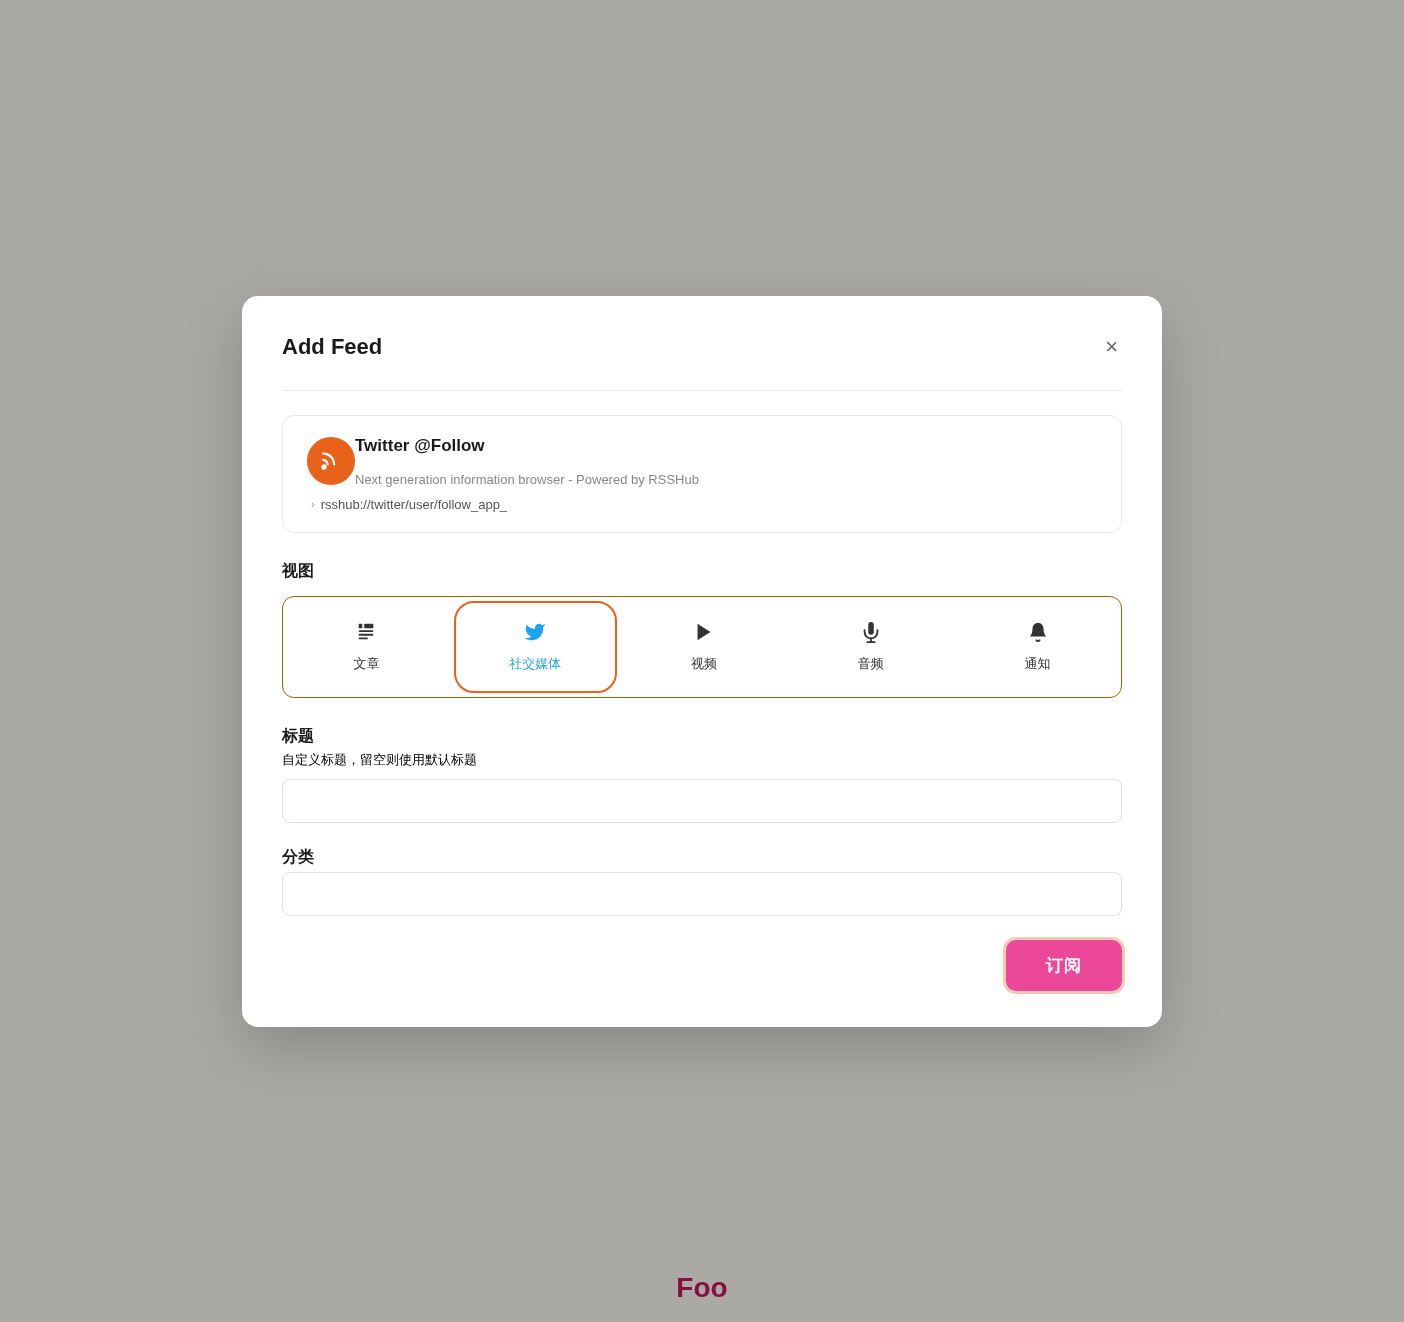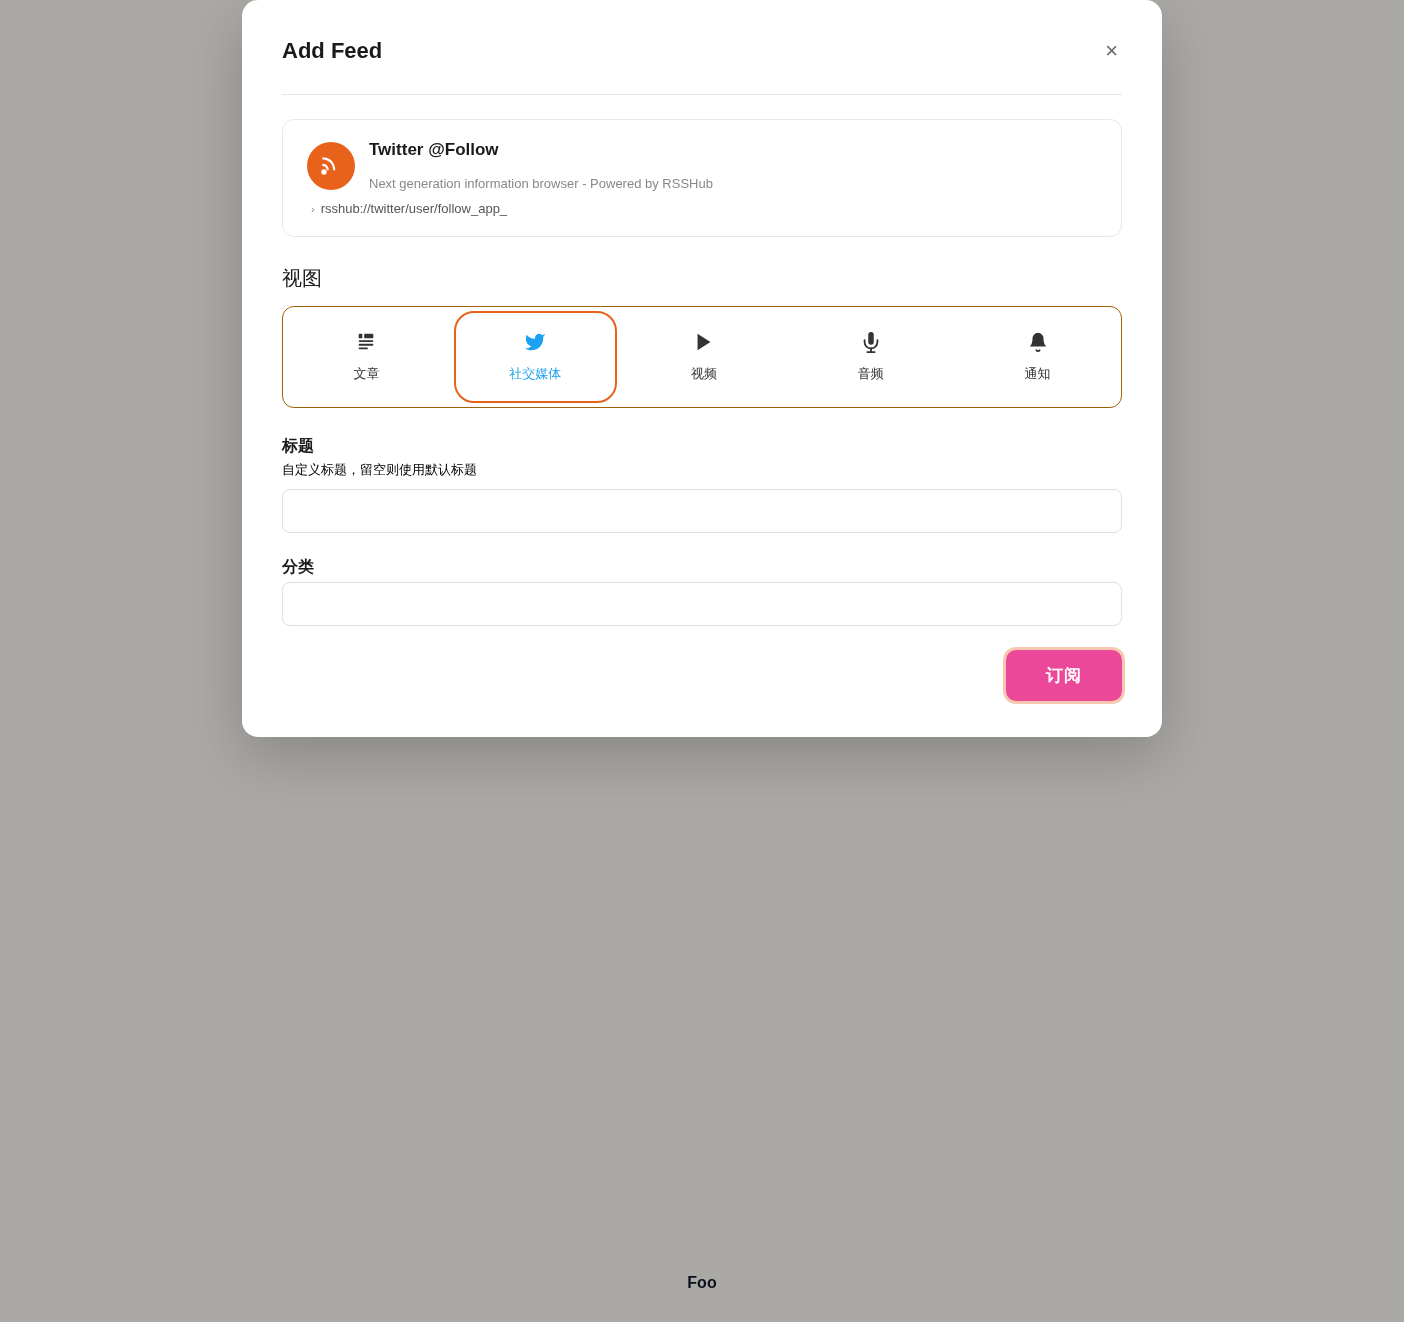--- a/index.html
+++ b/index.html
@@ -24,21 +24,21 @@
       z-index: 0;
       background: #f5f2ee;
     }
 
     .modal-backdrop {
       position: absolute;
       inset: 0;
       background: rgba(0,0,0,0.3);
       z-index: 1;
       display: flex;
-      align-items: flex-start;
+      align-items: center;
       justify-content: center;
     }
 
     .modal {
       background: #fff;
       border-radius: 16px;
       width: 920px;
       max-width: 95vw;
       padding: 36px 40px 36px 40px;
       position: relative;
@@ -80,21 +80,20 @@
     .feed-card {
       border: 1px solid #e8e8e8;
       border-radius: 12px;
       padding: 20px 24px;
       margin-bottom: 28px;
     }
 
     .feed-card-top {
       display: flex;
       align-items: center;
-      gap: 14px;
       margin-bottom: 10px;
     }
 
     .feed-icon {
       width: 48px;
       height: 48px;
       border-radius: 50%;
       background: #e8621c;
       display: flex;
       align-items: center;
@@ -130,22 +129,22 @@
       padding-left: 4px;
     }
 
     .feed-url .chevron {
       font-size: 11px;
       color: #888;
     }
 
     
     .section-label {
-      font-size: 20px;
-      font-weight: 400;
+      font-size: 16px;
+      font-weight: 700;
       color: #1a1a1a;
       margin-bottom: 14px;
     }
 
     
     .view-selector {
       border: 1px solid #a16207;
       border-radius: 12px;
       display: flex;
       align-items: center;
@@ -304,25 +303,25 @@
       font-weight: 600;
       cursor: pointer;
       letter-spacing: 1px;
       box-shadow: 0 0 0 3px rgba(232, 98, 28, 0.35);
       transition: background 0.15s;
     }
 
     
     .bottom-hint {
       position: absolute;
-      bottom: 30px;
+      bottom: 18px;
       left: 50%;
       transform: translateX(-50%);
-      font-size: 16px;
-      color: #0f172a;
+      font-size: 28px;
+      color: #be185d;
       font-weight: 600;
       z-index: 0;
     }
   </style>
 </head>
 <body>
 
 <div class="bg-content"></div>
 <div class="modal-backdrop">
   <div class="modal">

